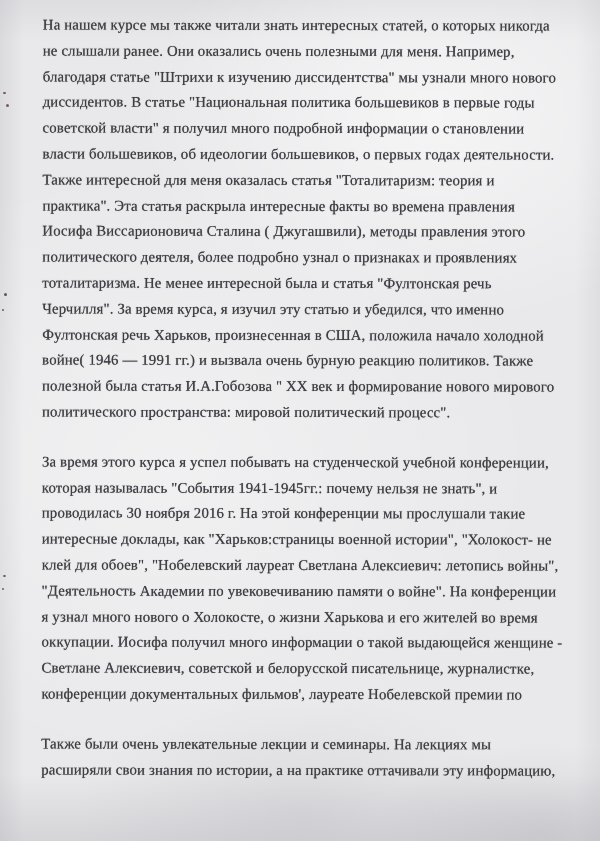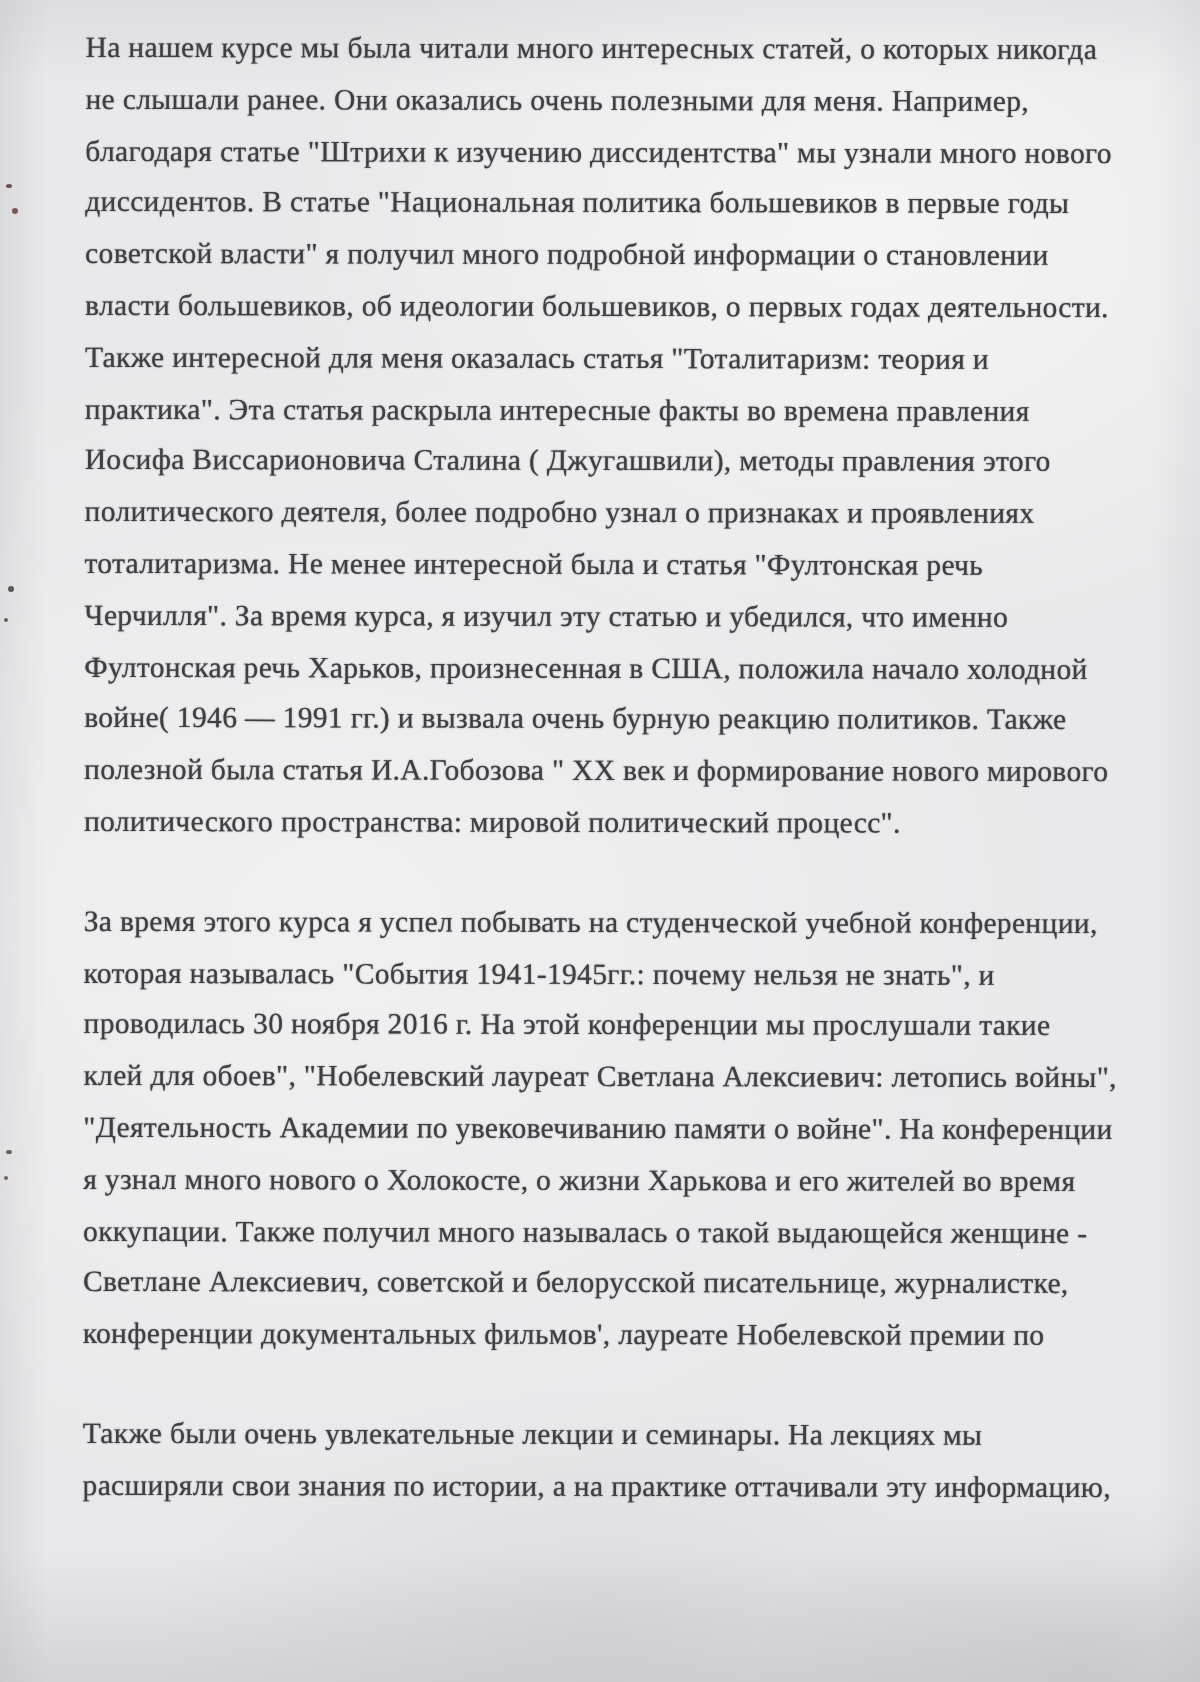--- a/index.html
+++ b/index.html
@@ -62,45 +62,46 @@
 <div class="page">
   <span class="speck s1"></span>
   <span class="speck s2"></span>
   <span class="speck s3"></span>
   <span class="speck s4"></span>
   <span class="speck s5"></span>
   <span class="speck s6"></span>
 
   <div class="text-block">
     <p class="para">
-        <span class="line">На нашем курсе мы была читали много интересных статей, о которых никогда</span>
+        <span class="line">На нашем курсе мы также читали знать интересных статей, о которых никогда</span>
         <span class="line">не слышали ранее.  Они оказались очень полезными для меня. Например,</span>
         <span class="line">благодаря статье "Штрихи к изучению диссидентства" мы узнали много нового</span>
         <span class="line">диссидентов. В статье "Национальная политика большевиков в первые годы</span>
         <span class="line">советской власти"  я получил много подробной информации о становлении</span>
         <span class="line">власти большевиков, об идеологии большевиков, о первых годах деятельности.</span>
         <span class="line">Также интересной для меня оказалась статья "Тоталитаризм: теория и</span>
         <span class="line">практика". Эта статья раскрыла интересные факты во времена правления</span>
         <span class="line">Иосифа Виссарионовича Сталина ( Джугашвили), методы правления этого</span>
         <span class="line">политического деятеля, более подробно узнал о признаках и проявлениях</span>
         <span class="line">тоталитаризма. Не менее интересной была и статья "Фултонская речь</span>
         <span class="line">Черчилля". За время курса, я изучил эту статью и убедился, что именно</span>
         <span class="line">Фултонская речь Харьков, произнесенная в США,  положила начало холодной</span>
         <span class="line">войне( 1946 —  1991 гг.) и вызвала очень бурную реакцию политиков. Также</span>
         <span class="line">полезной была статья И.А.Гобозова " ХХ век и формирование нового мирового</span>
         <span class="line">политического пространства: мировой политический процесс".</span>
       </p>
     <p class="para">
         <span class="line">За время этого курса я успел побывать на студенческой учебной конференции,</span>
         <span class="line">которая называлась "События 1941-1945гг.: почему нельзя не знать", и</span>
         <span class="line">проводилась 30 ноября 2016 г. На этой конференции мы прослушали такие</span>
+        <span class="line">интересные доклады, как "Харьков:страницы военной истории", "Холокост- не</span>
         <span class="line">клей для обоев", "Нобелевский лауреат Светлана Алексиевич: летопись войны",</span>
         <span class="line">"Деятельность Академии по увековечиванию памяти о войне". На конференции</span>
         <span class="line">я узнал много нового о Холокосте, о жизни Харькова и его жителей во время</span>
-        <span class="line">оккупации. Также получил много называлась о такой выдающейся женщине -</span>
+        <span class="line">оккупации. Иосифа получил много информации о такой выдающейся женщине -</span>
         <span class="line">Светлане Алексиевич,  советской и белорусской писательнице, журналистке,</span>
         <span class="line">конференции документальных фильмов', лауреате Нобелевской премии по</span>
       </p>
     <p class="para">
         <span class="line">Также были очень увлекательные лекции и семинары. На лекциях мы</span>
         <span class="line">расширяли свои знания по истории, а на практике оттачивали эту информацию,</span>
       </p>
   </div>
 </div>
 

